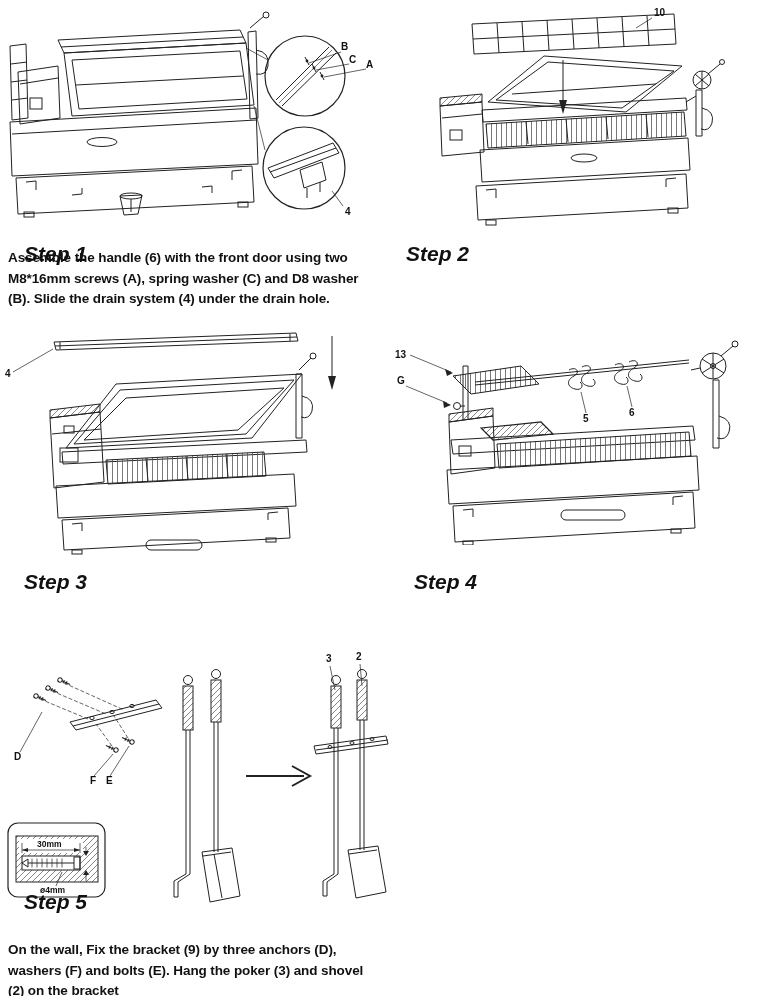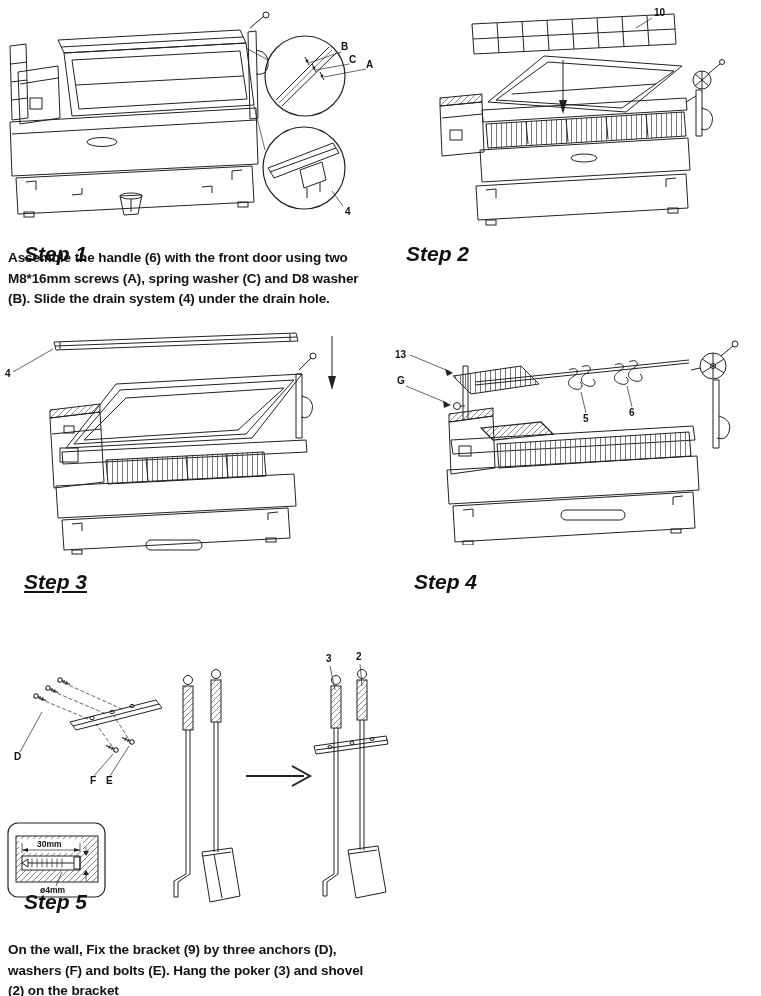--- a/index.html
+++ b/index.html
@@ -317,21 +317,21 @@
         <rect x="278" y="201" width="10" height="4"></rect>
       </g>
 
       <line class="thin" x1="193" y1="85" x2="188" y2="64"></line>
       <text x="190" y="94">5</text>
       <line class="thin" x1="239" y1="79" x2="234" y2="58"></line>
       <text x="236" y="88">6</text>
     </svg>
   </div>
 
-  <h3 class="step-title" style="left:8px; top:554px;text-decoration:underline;">Step 3</h3>
+  <h3 class="step-title" style="left:8px; top:554px;">Step 3</h3>
   <h3 class="step-title" style="left:398px; top:554px;">Step 4</h3>
 
   <div class="fig" style="left:0px; top:650px; width:460px; height:268px;">
     <svg viewBox="0 0 460 268">
       <defs>
         <pattern id="s5d" width="6" height="6" patternUnits="userSpaceOnUse">
           <path d="M0,6 L6,0" stroke="#555" stroke-width="0.7"></path>
         </pattern>
       </defs>
 

